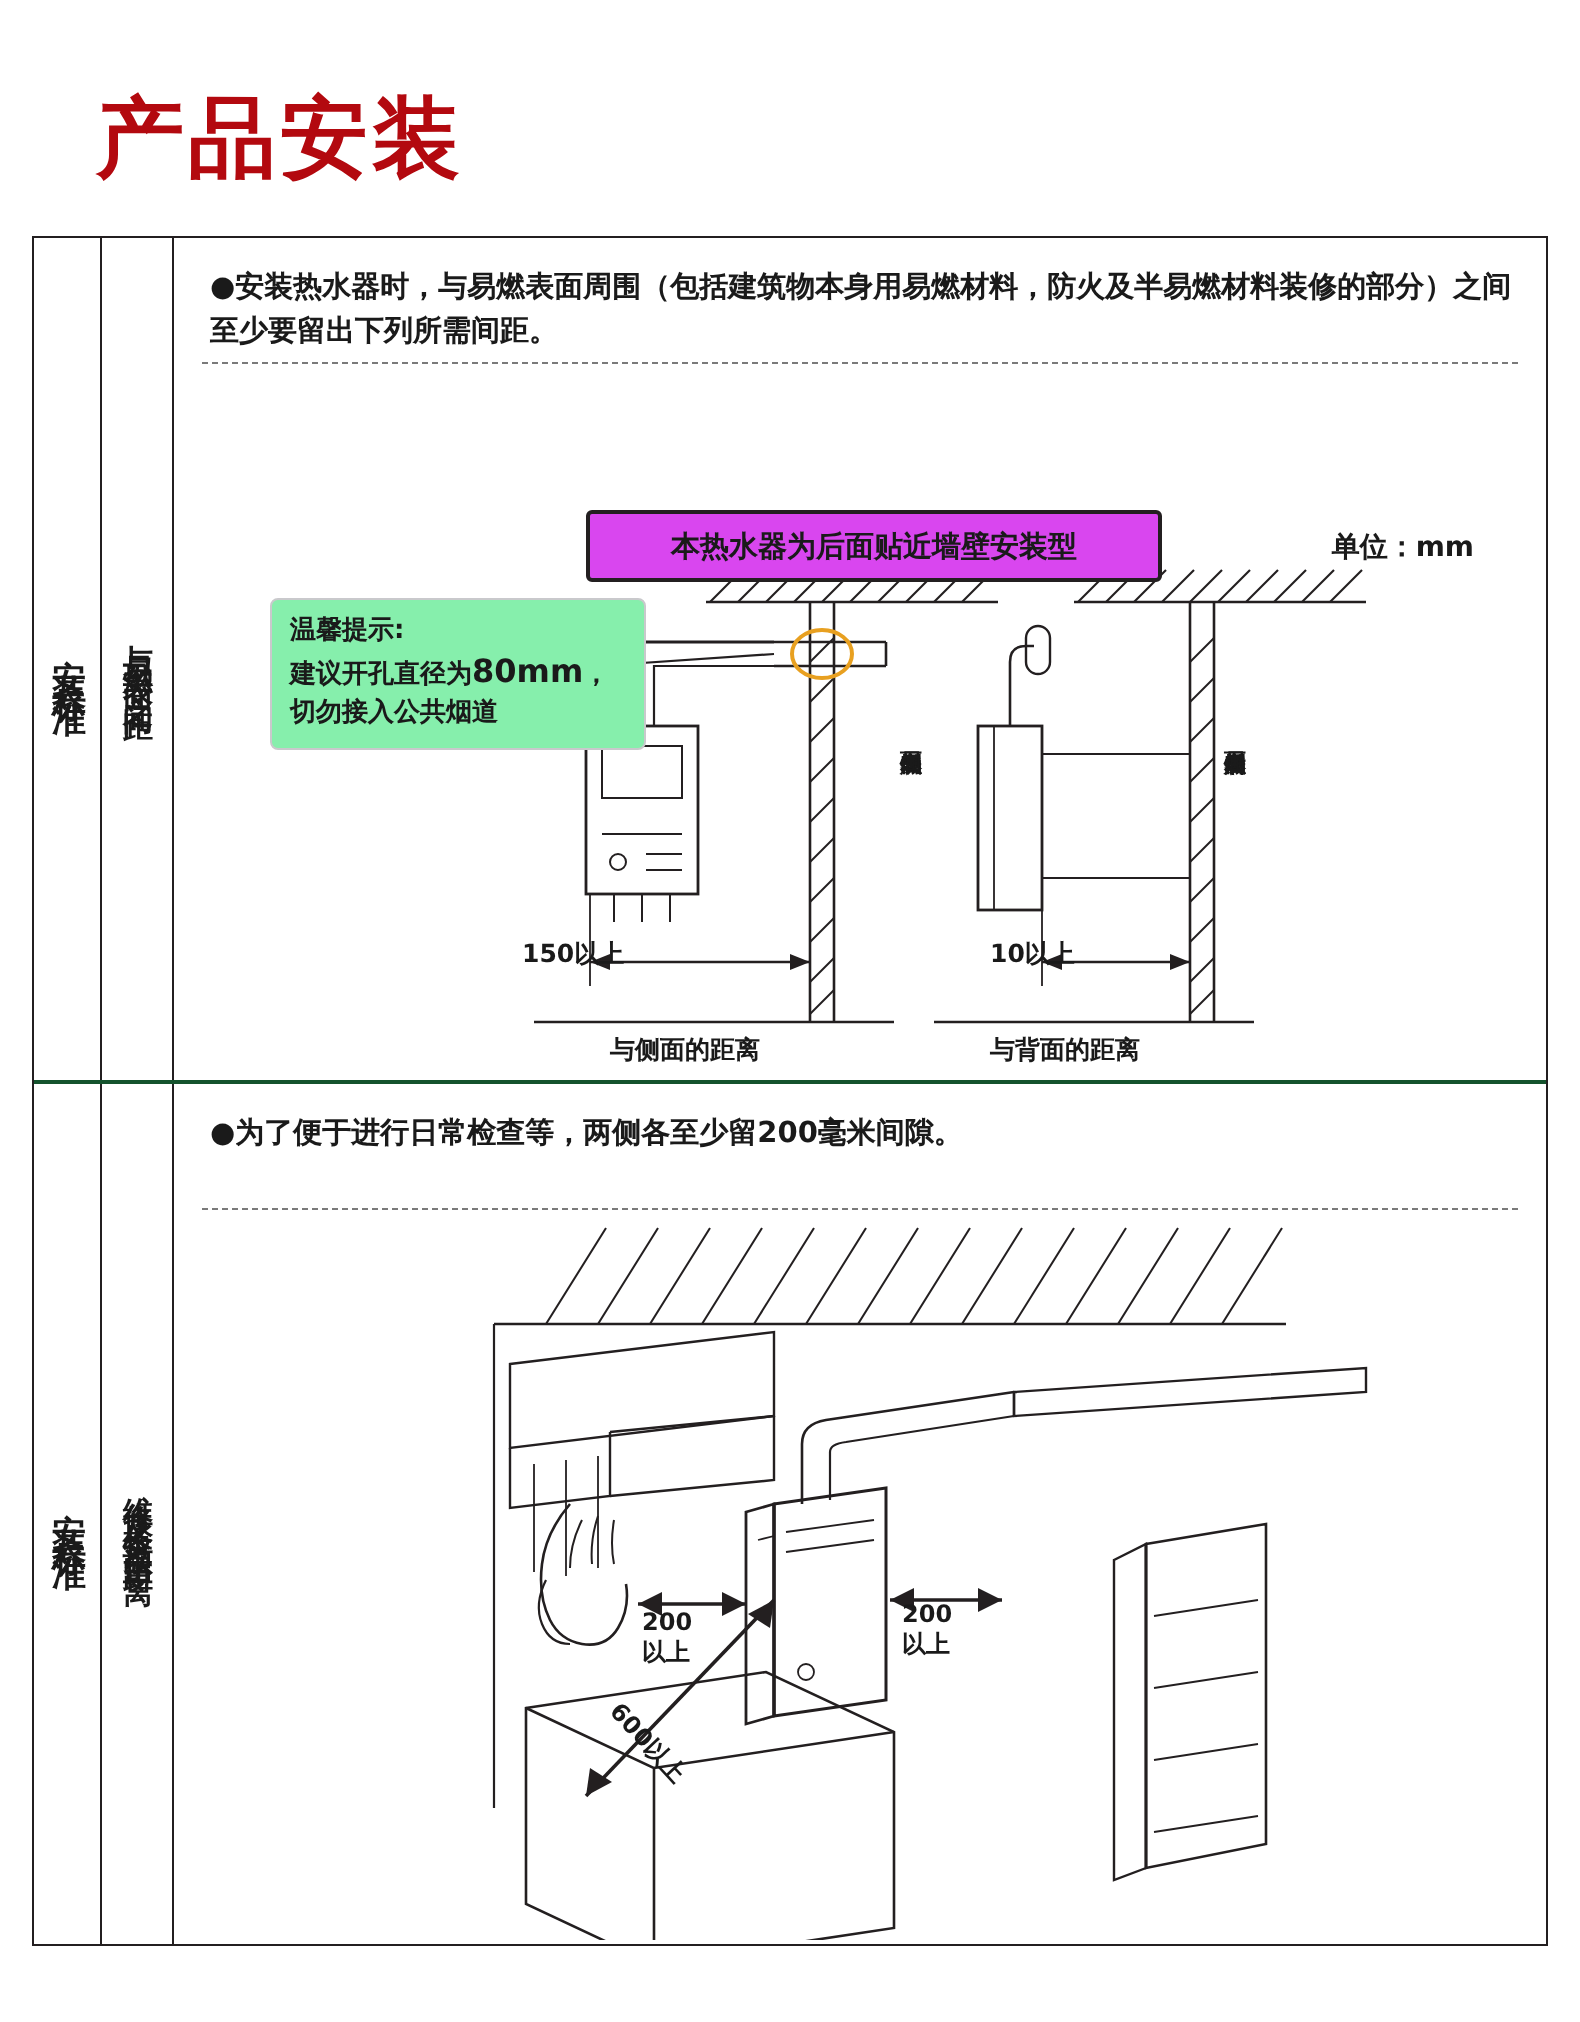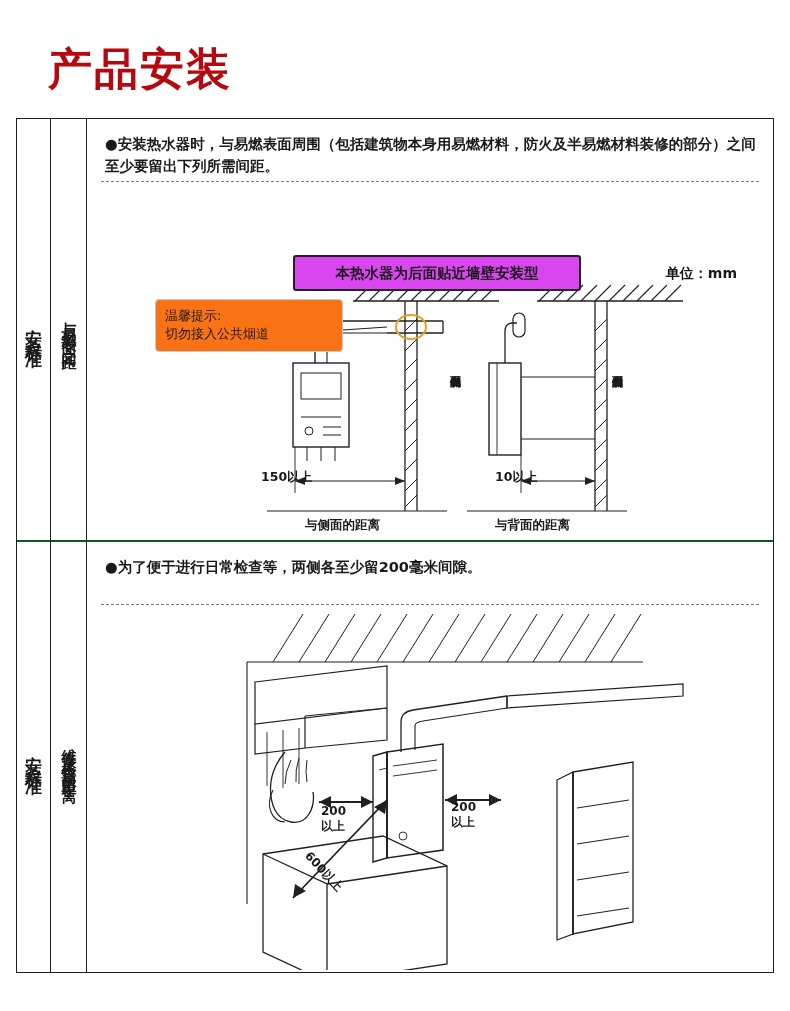--- a/index.html
+++ b/index.html
@@ -139,29 +139,28 @@
     font-size: 14.5px;
     font-weight: bold;
     background: #d946ef;
     font-family: "DejaVu Sans", "Liberation Sans", sans-serif;
   }
   .callout {
     position: absolute;
     left: 48px;
     top: 118px;
     width: 168px;
-    background: #f97316;
+    background: #86efac;
     border: 1px solid #c9c9cc;
     border-radius: 4px;
     padding: 7px 9px;
     font-size: 13px;
     line-height: 1.42;
-    font-weight: normal;
-    font-family: "DejaVu Sans", "Liberation Sans", sans-serif;
-    margin-left: 20px;
+    font-weight: bold;
+    font-family: "DejaVu Sans", "Liberation Sans", sans-serif;
   }
   .callout .big {
     font-size: 16px;
   }
   .cap {
     position: absolute;
     font-size: 12.5px;
     font-weight: bold;
     font-family: "DejaVu Sans", "Liberation Sans", sans-serif;
     white-space: nowrap;
@@ -206,20 +205,21 @@
         <div class="sep" style="top:62px;"></div>
 
         <div class="fig" style="top:62px; height:360px;">
 
           <div class="unit">单位：mm</div>
 
           <div class="banner">本热水器为后面贴近墙壁安装型</div>
 
           <div class="callout">
             <div>温馨提示:</div>
+            <div><span>建议开孔直径为</span><span class="big">80mm</span><span>，</span></div>
             <div>切勿接入公共烟道</div>
           </div>
 
           <svg width="686" height="360" viewBox="0 0 686 360">
             <g fill="none" stroke="#231f20" stroke-width="1.3">
 
               <g stroke-width="1.1">
                 <line x1="268" y1="120" x2="284" y2="104"></line>
                 <line x1="282" y1="120" x2="298" y2="104"></line>
                 <line x1="296" y1="120" x2="312" y2="104"></line>

